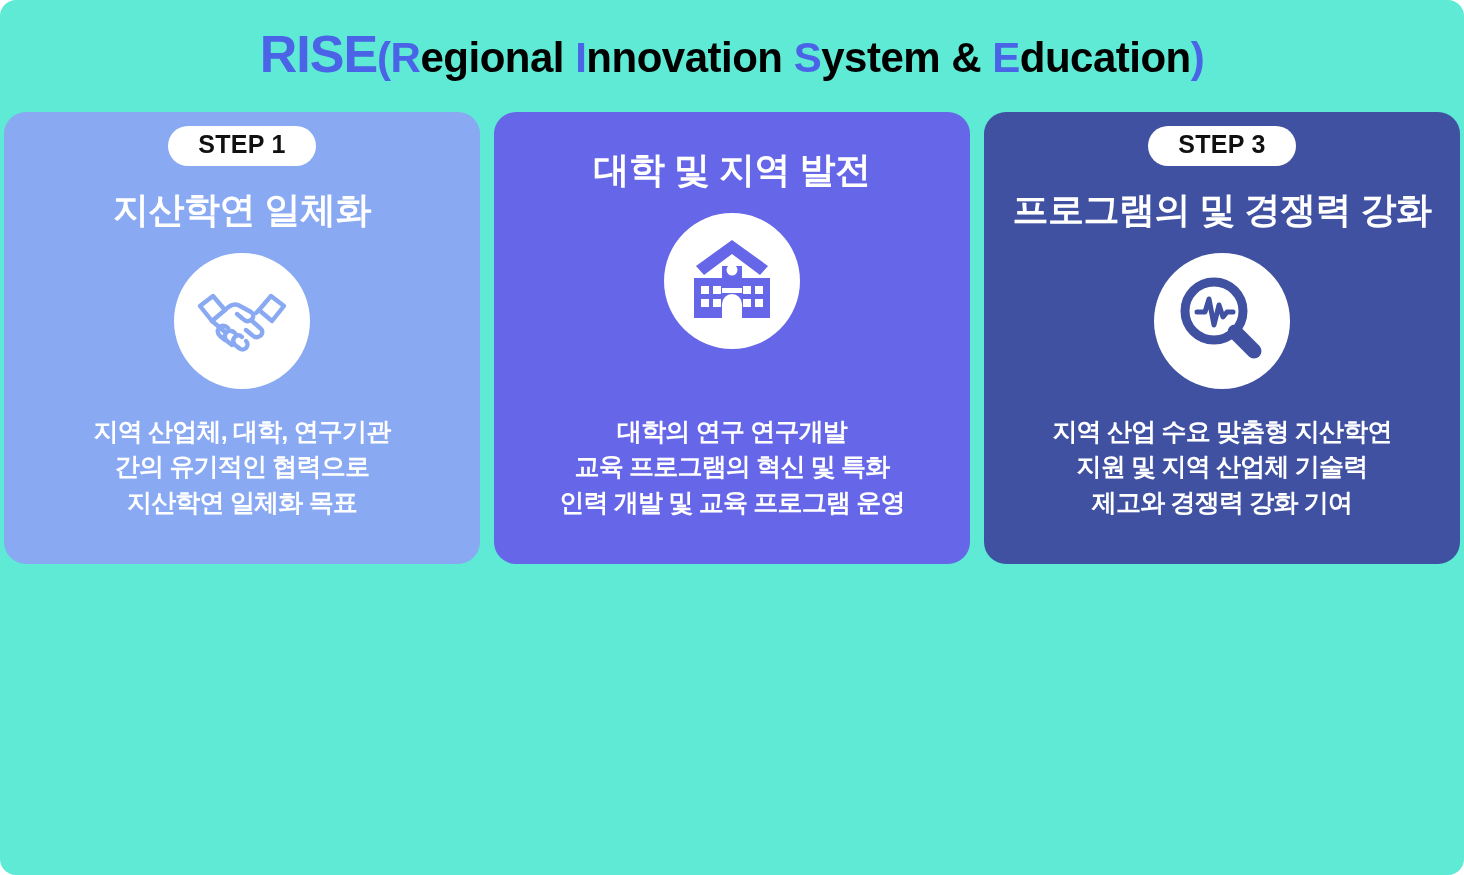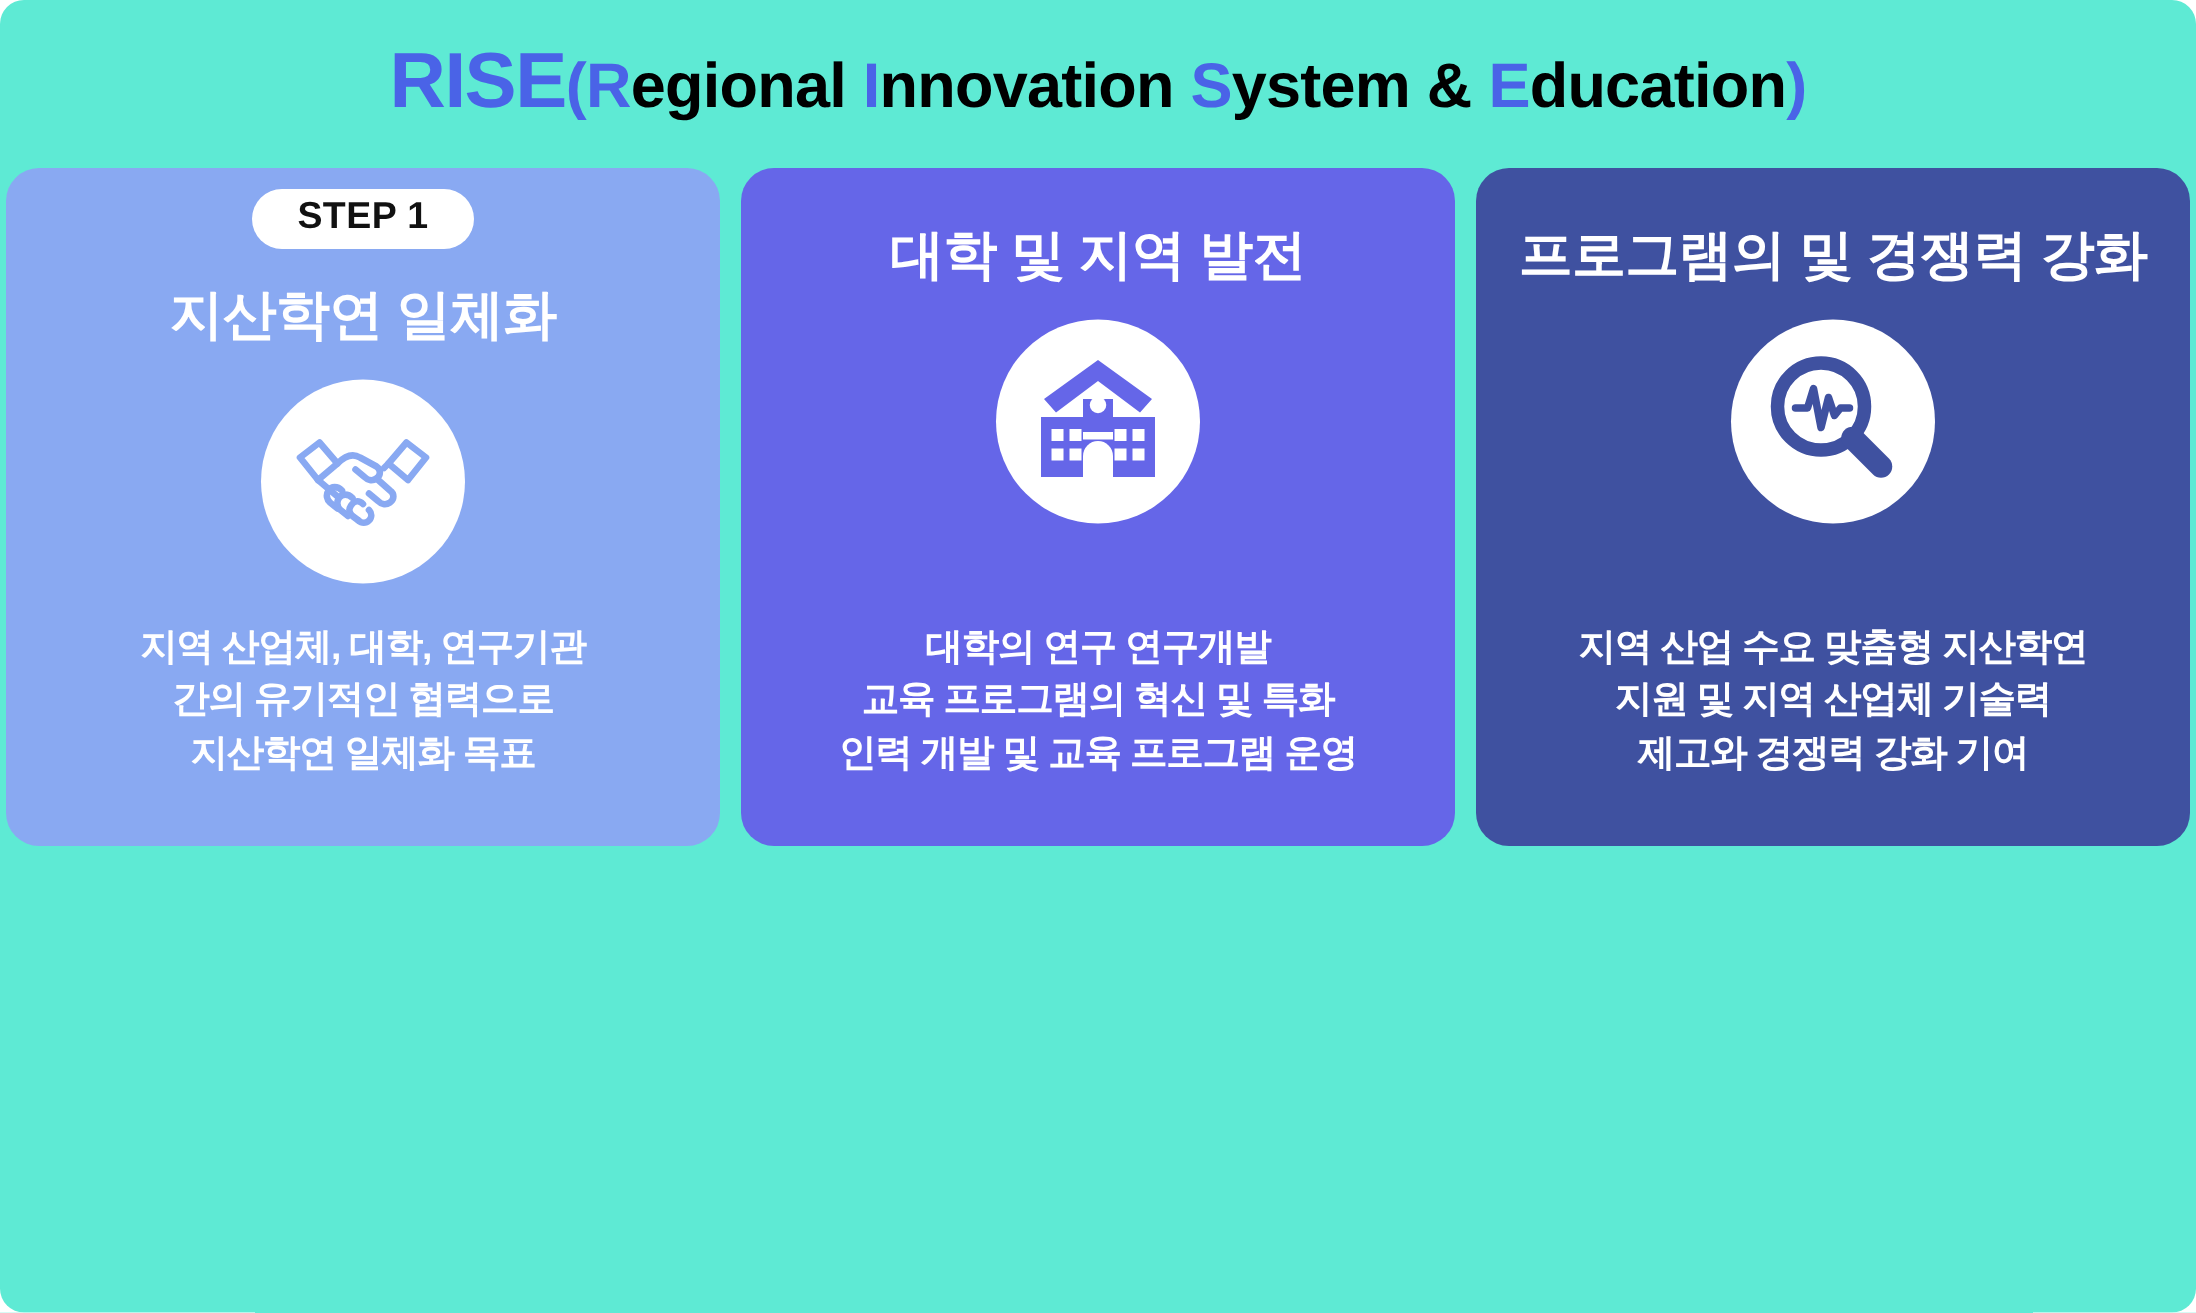--- a/index.html
+++ b/index.html
@@ -178,20 +178,21 @@
             </g>
           </svg>
         </span>
       </div>
       <div class="card-desc">대학의 연구 연구개발
 교육 프로그램의 혁신 및 특화
 인력 개발 및 교육 프로그램 운영</div>
     </div>
 
     <div class="card card-3">
+      <div class="step-badge">STEP 3</div>
       <div class="card-heading">프로그램의 및 경쟁력 강화</div>
       <div class="icon-circle">
         <span>
           <svg width="92" height="92" viewBox="0 0 92 92">
             <g fill="none" stroke="#3F51A0">
               <circle cx="38" cy="38" r="29" stroke-width="9"></circle>
               <path d="M59 59 L78 78" stroke-width="15" stroke-linecap="round"></path>
               <path d="M21 39 L29 39 L33 26 L38 52 L43 32 L47 44 L51 39 L57 39" stroke-width="5" stroke-linejoin="round" stroke-linecap="round"></path>
             </g>
           </svg>

